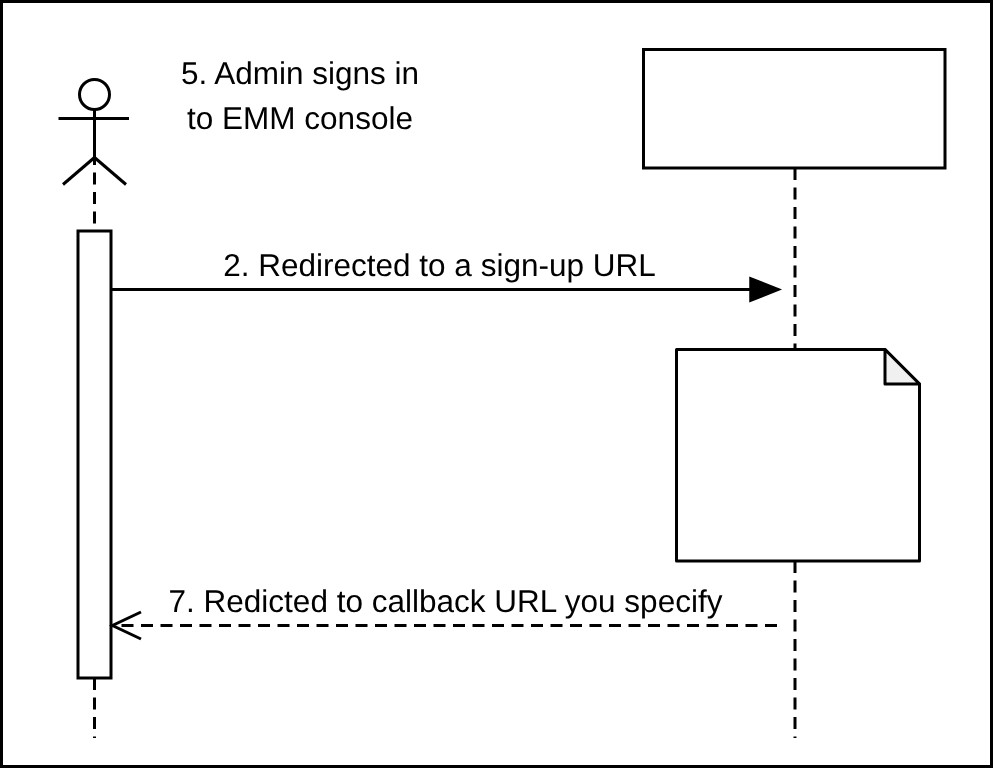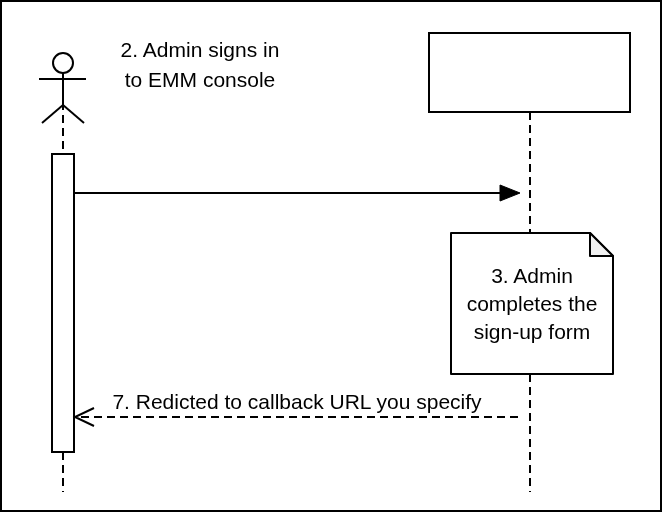--- a/index.html
+++ b/index.html
@@ -103,24 +103,22 @@
       <path d="M449,231 L588,231 L611,254 L611,372 L449,372 Z" fill="#ffffff" stroke="#000000" stroke-width="2" stroke-linejoin="round"></path>
       <path d="M588,231 L588,254 L611,254 Z" fill="#f0f0f0" stroke="#000000" stroke-width="2" stroke-linejoin="round"></path>
     </g>
 
     <g>
       <line x1="79" y1="415" x2="520" y2="415" stroke="#000000" stroke-width="2" stroke-dasharray="8 5"></line>
       <polyline points="92,406 73,415 92,424" fill="none" stroke="#000000" stroke-width="2"></polyline>
     </g>
   </svg>
 
-  <div class="label actor-label">2. Admin signs in
+  <div class="label actor-label">5. Admin signs in
 to EMM console</div>
 
 
+  <div class="label message2-label">2. Redirected to a sign-up URL</div>
 
-  <div class="label note-label">3. Admin
-completes the
-sign-up form</div>
 
   <div class="label message4-label">7. Redicted to callback URL you specify</div>
 
 </div>
 
 </body></html>

